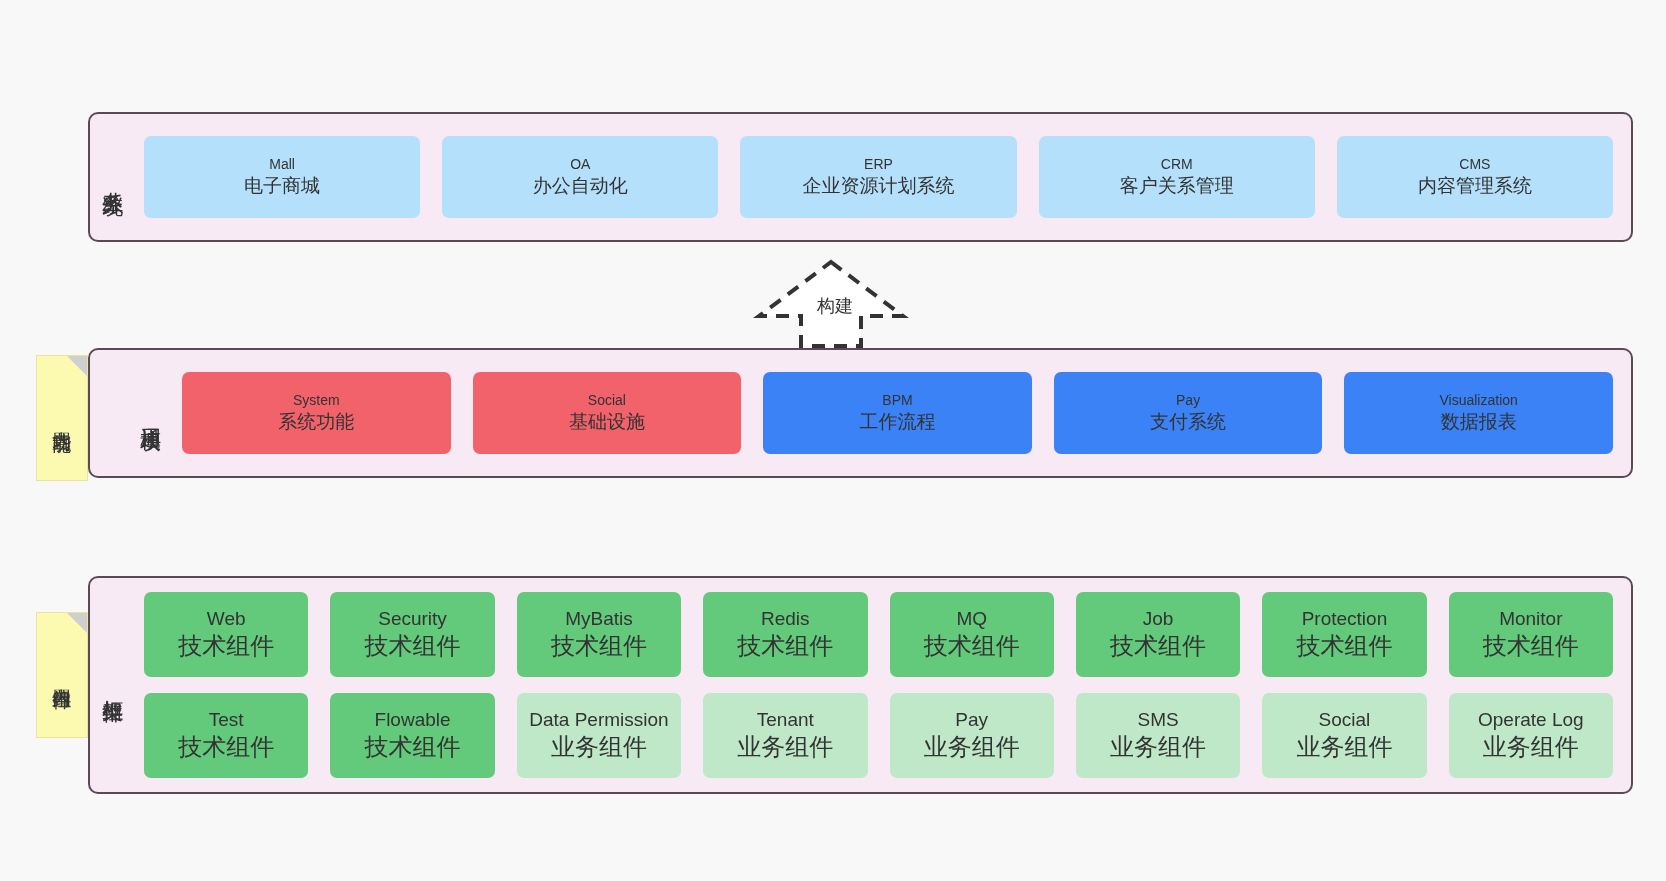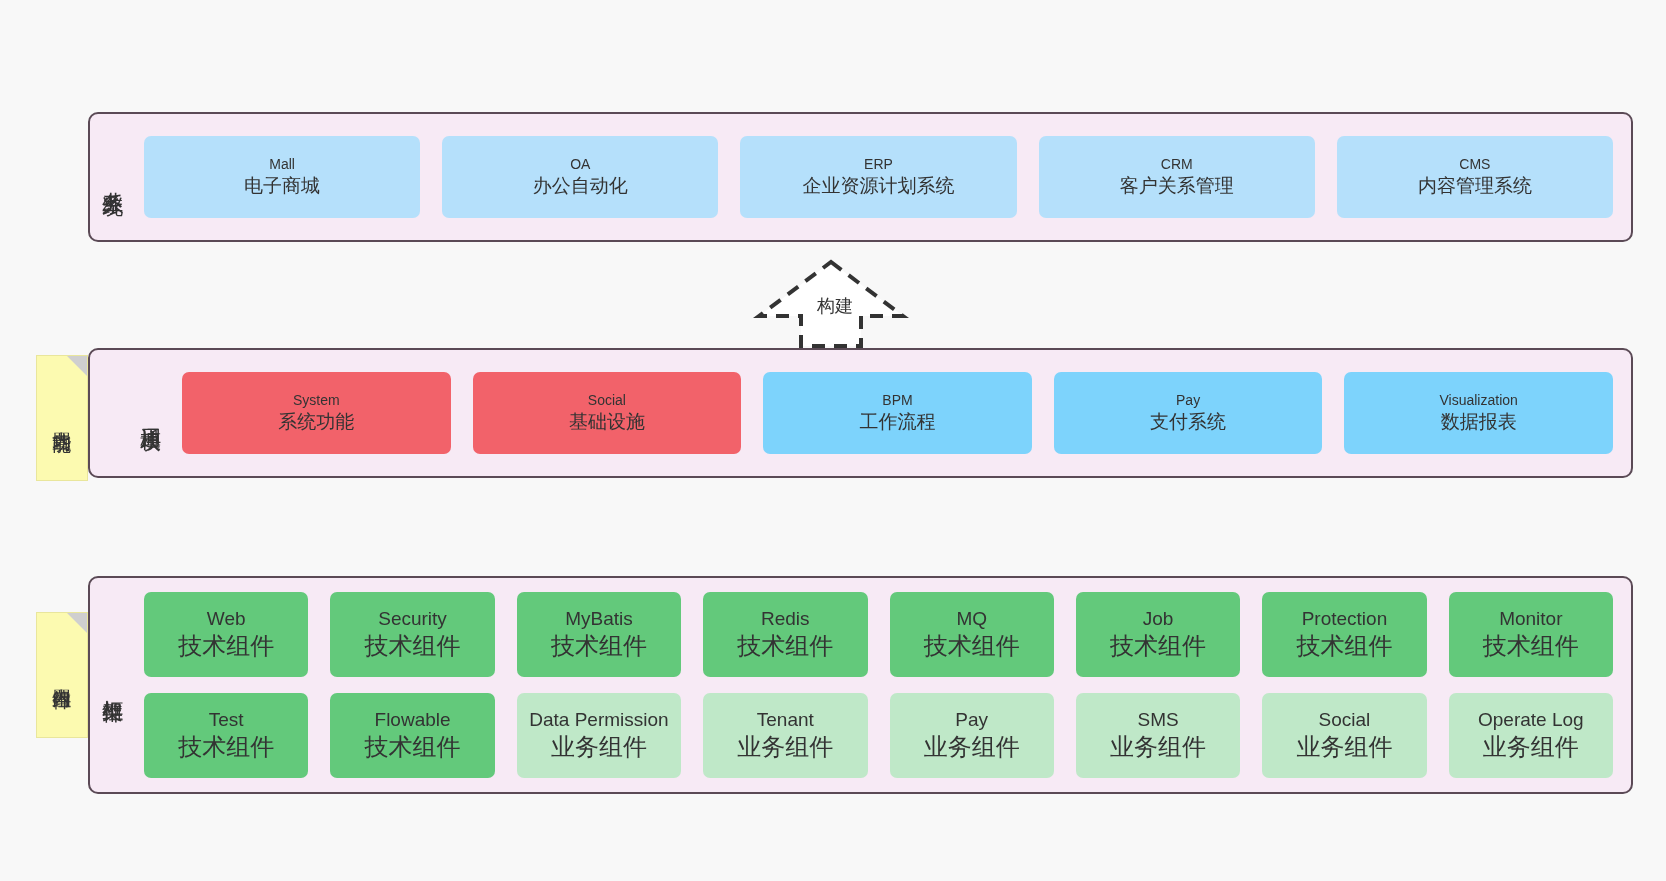--- a/index.html
+++ b/index.html
@@ -70,21 +70,21 @@
 
   
   #layer-business{left:88px;top:112px;width:1545px;height:130px;}
   #layer-business .row{height:82px;}
   #layer-business .cell{background:#b5e0fb;}
 
   
   #layer-common{left:88px;top:348px;width:1545px;height:130px;padding-left:38px;}
   #layer-common .row{height:82px;}
   #layer-common .cell.strong{background:#f2626a;}
-  #layer-common .cell.light{background:#7dd3fc;}
+  #layer-common .cell.light{background:#3b82f6;}
 
   
   #layer-framework{left:88px;top:576px;width:1545px;height:218px;}
   #layer-framework .layer-body{gap:16px;padding:14px 18px 14px 8px;}
   #layer-framework .row{height:104px;}
   #layer-framework .cell.tech{background:#63c97b;}
   #layer-framework .cell.biz{background:#bfe8c8;}
   #layer-framework .cell .t1{font-size:19px;}
   #layer-framework .cell .t2{font-size:24px;}
 

